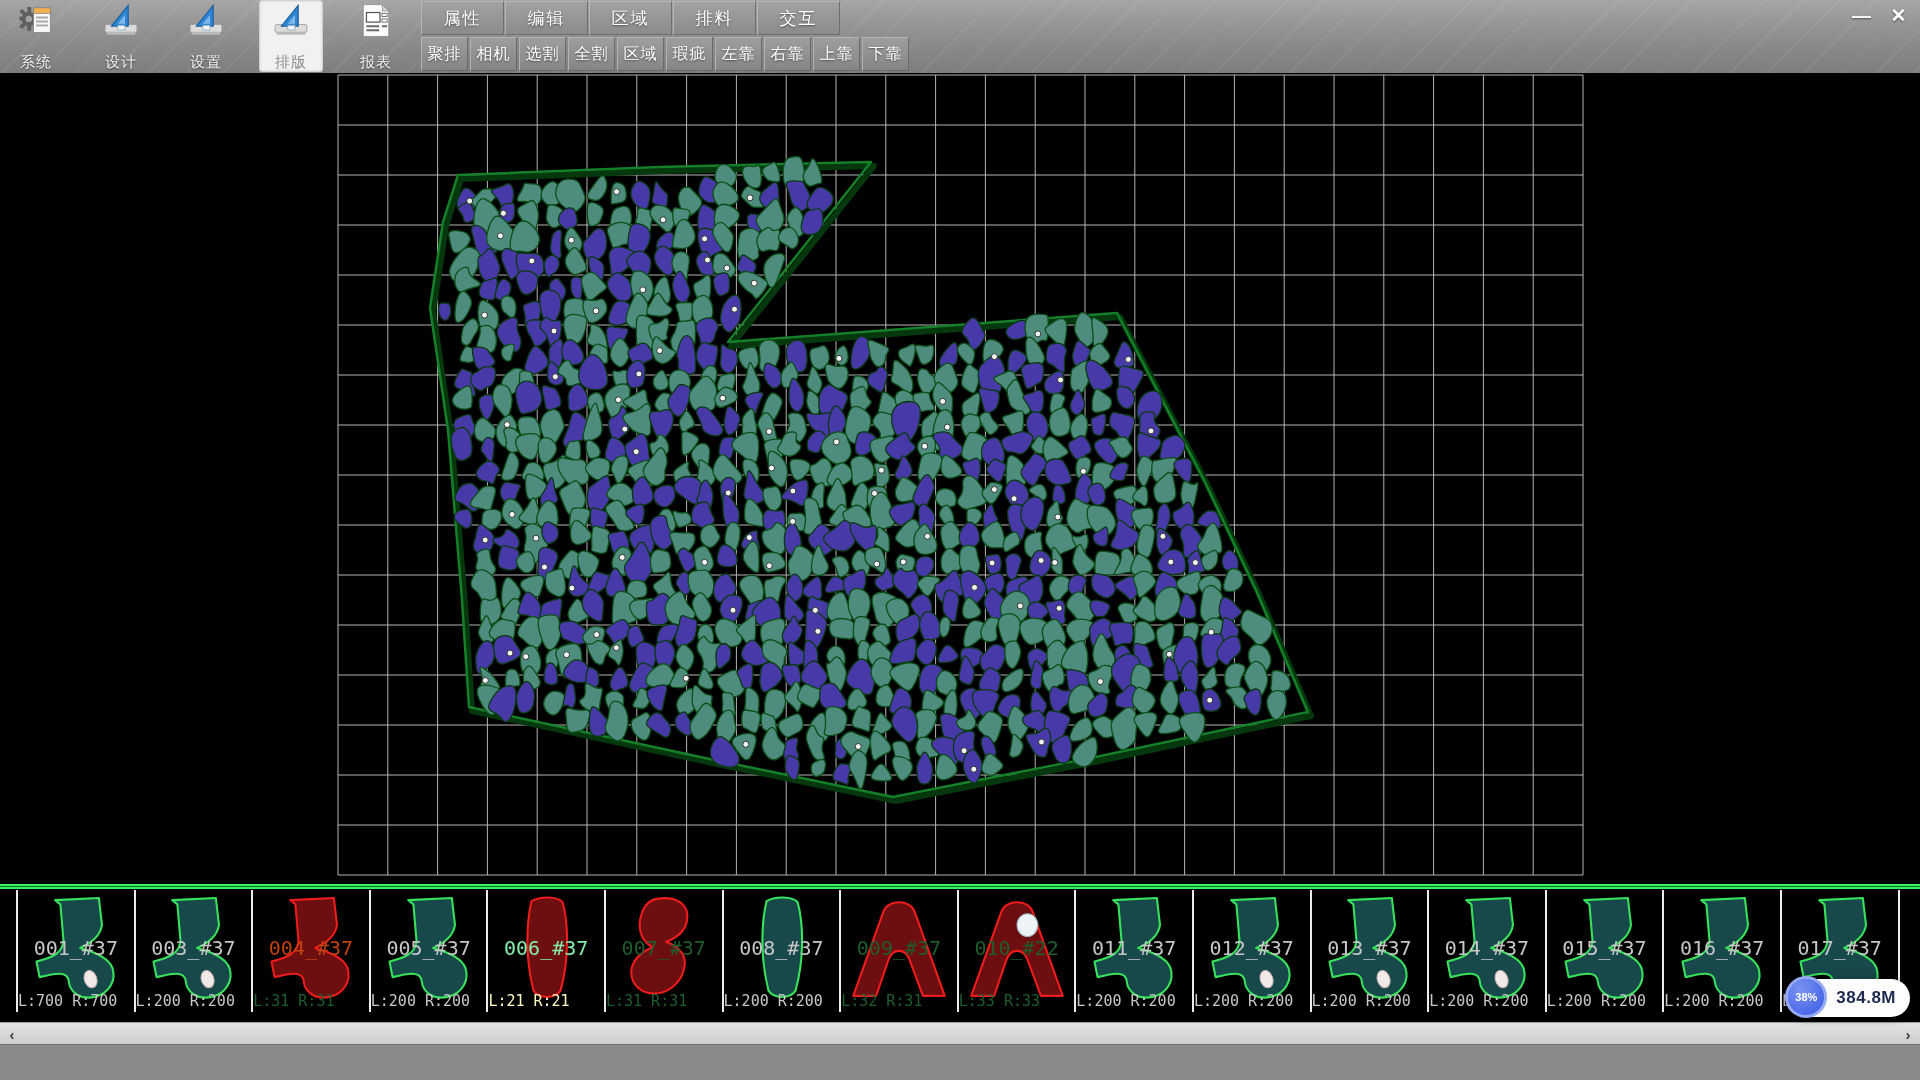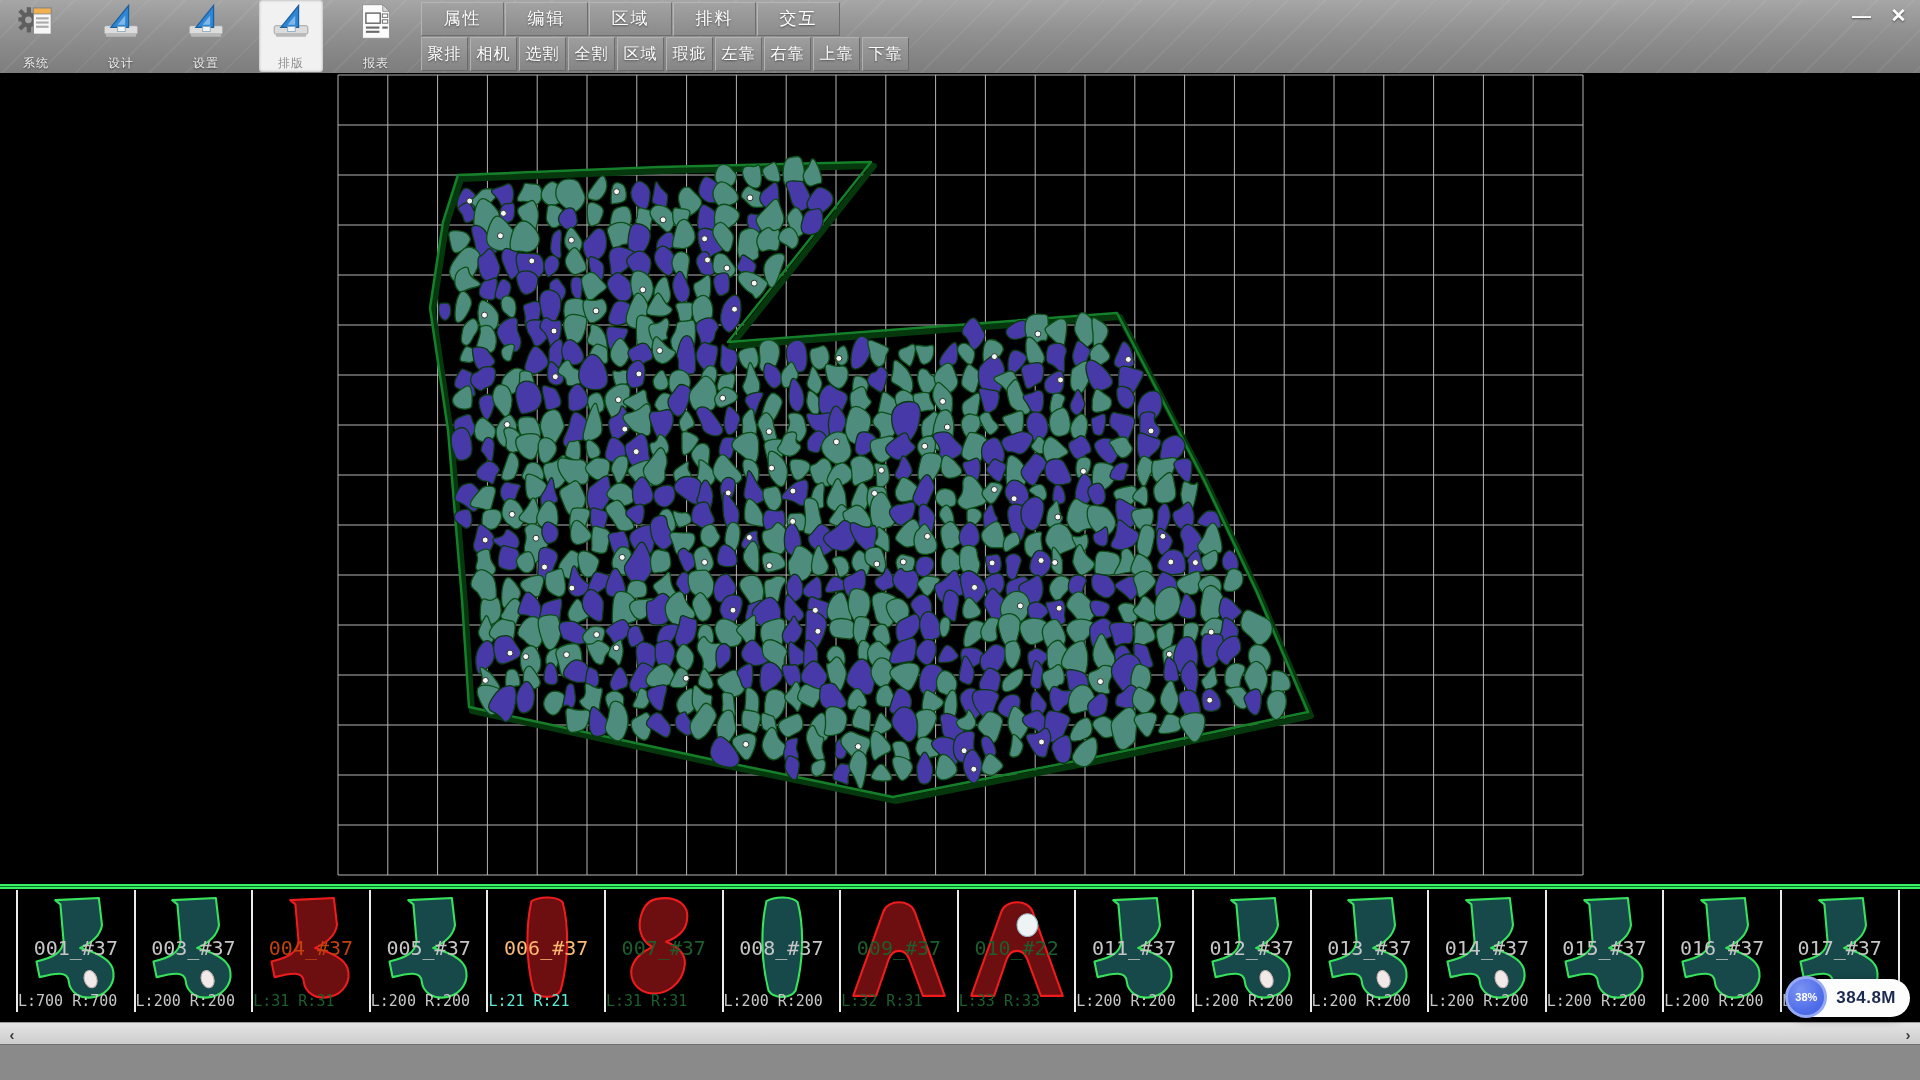--- a/index.html
+++ b/index.html
@@ -8,24 +8,24 @@
 
   
   #toolbar{position:absolute;left:0;top:0;width:1920px;height:73px;
     background:linear-gradient(180deg,#a6a6a6 0%,#909090 45%,#7d7d7d 100%);
     border-bottom:1px solid #3a3a3a;}
   #toolbar:after{content:"";position:absolute;inset:0;pointer-events:none;
     background:repeating-linear-gradient(135deg,rgba(255,255,255,.055) 0 2px,transparent 2px 26px);}
   #main-buttons{position:absolute;left:4px;top:0;height:72px;display:flex;gap:21px;z-index:2;}
   .main-btn{width:64px;height:72px;display:flex;flex-direction:column;align-items:center;
     justify-content:flex-start;padding-top:3px;box-sizing:border-box;cursor:default;}
-  .main-btn .lbl{font-size:12px;color:#f2f2f2;text-shadow:0 1px 2px rgba(0,0,0,.55);margin-top:15px;letter-spacing:1px;}
+  .main-btn .lbl{font-size:15px;color:#f2f2f2;text-shadow:0 1px 2px rgba(0,0,0,.55);margin-top:15px;letter-spacing:1px;}
   .main-btn.active{background:#f1f1f1;border-radius:3px;box-shadow:0 0 3px rgba(0,0,0,.35) inset;}
   .main-btn.active .lbl{color:#8d8d8d;text-shadow:none;}
-  #menu-row{position:absolute;left:421px;top:1px;height:35px;display:flex;z-index:2;align-items:center;}
+  #menu-row{position:absolute;left:421px;top:1px;height:35px;display:flex;z-index:2;}
   .menu-btn{width:83px;height:34px;display:flex;align-items:center;justify-content:center;
     color:#fff;font-size:17px;letter-spacing:2px;text-shadow:0 1px 2px rgba(0,0,0,.5);
     background:linear-gradient(180deg,#a2a2a2,#8b8b8b);
     border:1px solid;border-color:#b5b5b5 #6e6e6e #6e6e6e #b5b5b5;box-sizing:border-box;margin-right:1px;}
   #tool-row{position:absolute;left:421px;top:37px;height:35px;display:flex;z-index:2;}
   .tool-btn{min-width:47px;height:34px;display:flex;align-items:center;justify-content:center;
     color:#fff;font-size:16px;letter-spacing:1px;text-shadow:0 1px 2px rgba(0,0,0,.5);
     background:linear-gradient(180deg,#9e9e9e,#858585);
     border:1px solid;border-color:#b2b2b2 #6a6a6a #6a6a6a #b2b2b2;box-sizing:border-box;margin-right:2px;}
   #win-controls{position:absolute;right:6px;top:2px;display:flex;gap:6px;z-index:3;}
@@ -1053,22 +1053,22 @@
           <svg viewBox="0 0 100 100" width="104" height="112">
             <path d="M30,4 L72,2 L75,28 C73,40 63,46 54,50 C65,53 81,59 85,69 C89,81 82,94 68,97 C55,100 44,93 43,82 C42,72 31,74 15,78 L12,63 C29,59 37,54 38,43 L35,8 Z" fill="#17494b" stroke="#38e35c" stroke-width="2" stroke-linejoin="round"></path>
           </svg>
           <div class="name" style="color: rgb(198, 198, 198);">005_#37</div>
           <div class="counts" style="color: rgb(198, 198, 198);">L:200 R:200</div>
         </div>
         <div class="cell">
           <svg viewBox="0 0 100 100" width="104" height="112">
             <path d="M36,5 C44,0 61,0 66,6 C72,28 72,62 64,91 C59,99 43,99 38,91 C30,60 31,27 36,5 Z" fill="#6d0e10" stroke="#ee1c1c" stroke-width="2" stroke-linejoin="round"></path>
           </svg>
-          <div class="name" style="color: #fdba74;">006_#37</div>
-          <div class="counts" style="color: #5eead4; margin-top: 32px;">L:21 R:21</div>
+          <div class="name" style="color: #86efac;">006_#37</div>
+          <div class="counts" style="color: #fef9c3; margin-top: 32px;">L:21 R:21</div>
         </div>
         <div class="cell">
           <svg viewBox="0 0 100 100" width="104" height="112">
             <path d="M42,3 C63,-1 75,9 72,24 C70,36 60,41 52,44 C62,48 71,55 70,66 C68,84 52,97 34,93 C20,89 15,75 21,64 C25,56 33,52 39,49 C31,45 25,36 27,23 C29,12 34,5 42,3 Z" fill="#6d0e10" stroke="#ee1c1c" stroke-width="2" stroke-linejoin="round"></path>
           </svg>
           <div class="name" style="color: rgb(28, 95, 45);">007_#37</div>
           <div class="counts" style="color: rgb(28, 95, 45);">L:31 R:31</div>
         </div>
         <div class="cell">
           <svg viewBox="0 0 100 100" width="104" height="112">

